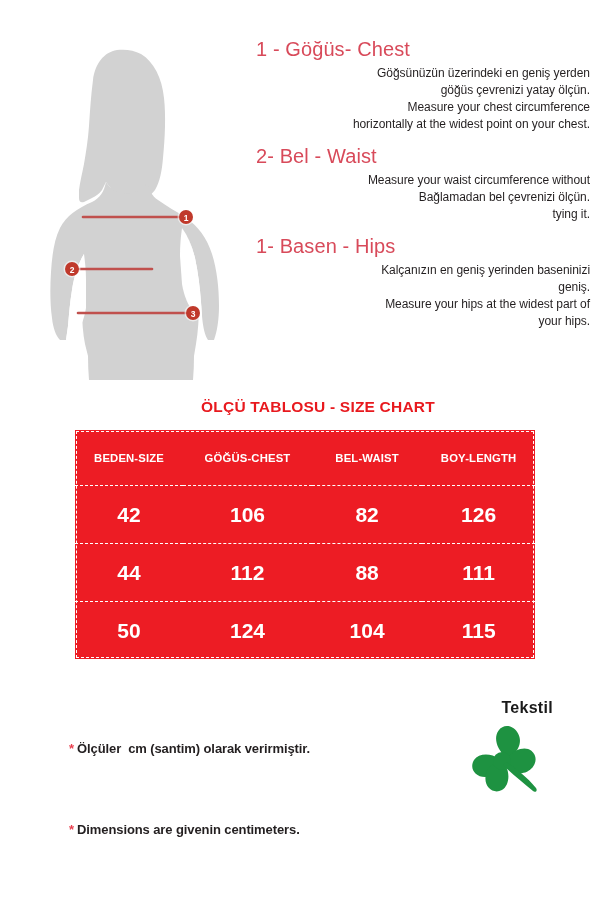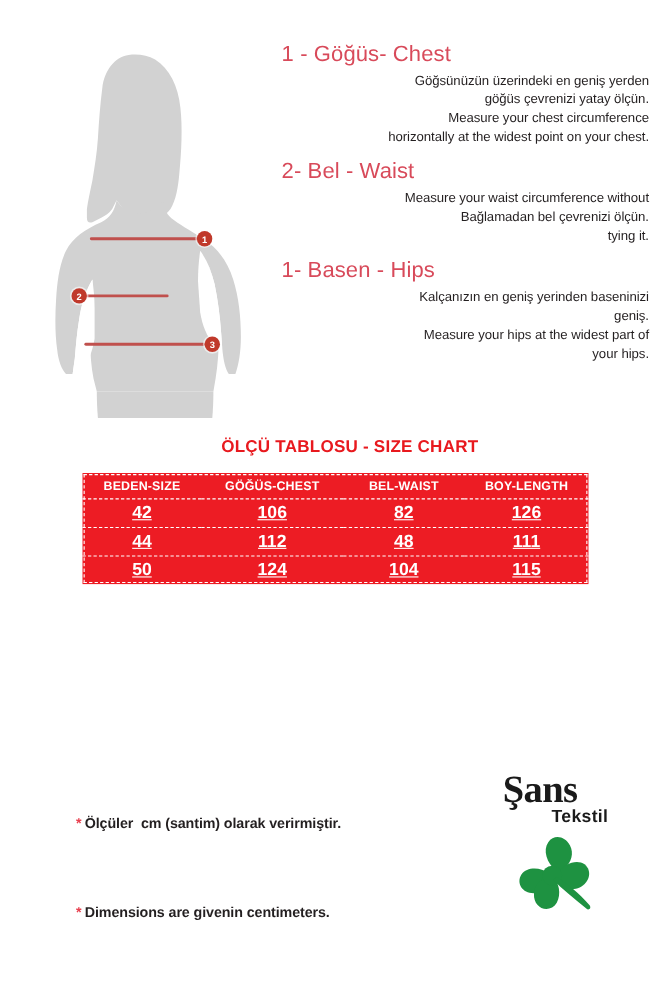--- a/index.html
+++ b/index.html
@@ -85,35 +85,34 @@
     background: #ed1c24;
     table-layout: fixed;
     outline: 1px dashed #ffffff;
     outline-offset: -2px;
   }
   #size-table th,
   #size-table td {
     color: #ffffff;
     text-align: center;
     border-bottom: 1.6px dashed #ffffff;
-    padding: 0;
+    padding: 16px;
   }
   #size-table th {
     font-size: 11.3px;
     font-weight: bold;
     height: 23px;
     letter-spacing: .15px;
     vertical-align: middle;
   }
   #size-table td {
-    font-size: 16px;
+    font-size: 21px;
     font-weight: bold;
     height: 25px;
     vertical-align: middle;
-    text-decoration: underline;
   }
   #size-table tr:last-child td {
     border-bottom: none;
   }
   #size-table col.c1 { width: 23.5%; }
   #size-table col.c2 { width: 28%;  }
   #size-table col.c3 { width: 24%;  }
   #size-table col.c4 { width: 24.5%;}
 
   
@@ -326,21 +325,21 @@
   <tbody>
     <tr>
       <td>42</td>
       <td>106</td>
       <td>82</td>
       <td>126</td>
     </tr>
     <tr>
       <td>44</td>
       <td>112</td>
-      <td>48</td>
+      <td>88</td>
       <td>111</td>
     </tr>
     <tr>
       <td>50</td>
       <td>124</td>
       <td>104</td>
       <td>115</td>
     </tr>
   </tbody>
 </table>
@@ -348,21 +347,20 @@
 <div id="footnotes">
   <div class="footnote">
     <span class="star">*</span><span>Ölçüler  cm (santim) olarak verirmiştir.</span>
   </div>
   <div class="footnote">
     <span class="star">*</span><span>Dimensions are givenin centimeters.</span>
   </div>
 </div>
 
 <div id="logo">
-  <div id="logo-wordmark">Şans</div>
   <div id="logo-sub">Tekstil</div>
   <svg id="logo-clover" width="92" height="82" viewBox="0 0 92 82" xmlns="http://www.w3.org/2000/svg">
     <g fill="#1e9241">
 
       <path d="M40,34 C36,24 38,12 46,8 C54,4 62,10 62,20
                C62,28 56,34 48,36 C45,37 42,37 40,34 Z" transform="rotate(-28 46 22)"></path>
 
       <path d="M48,36 C56,28 68,26 74,32 C80,39 76,49 66,52
                C58,54 50,50 47,43 C46,40 46,38 48,36 Z" transform="rotate(-10 60 40)"></path>
 

